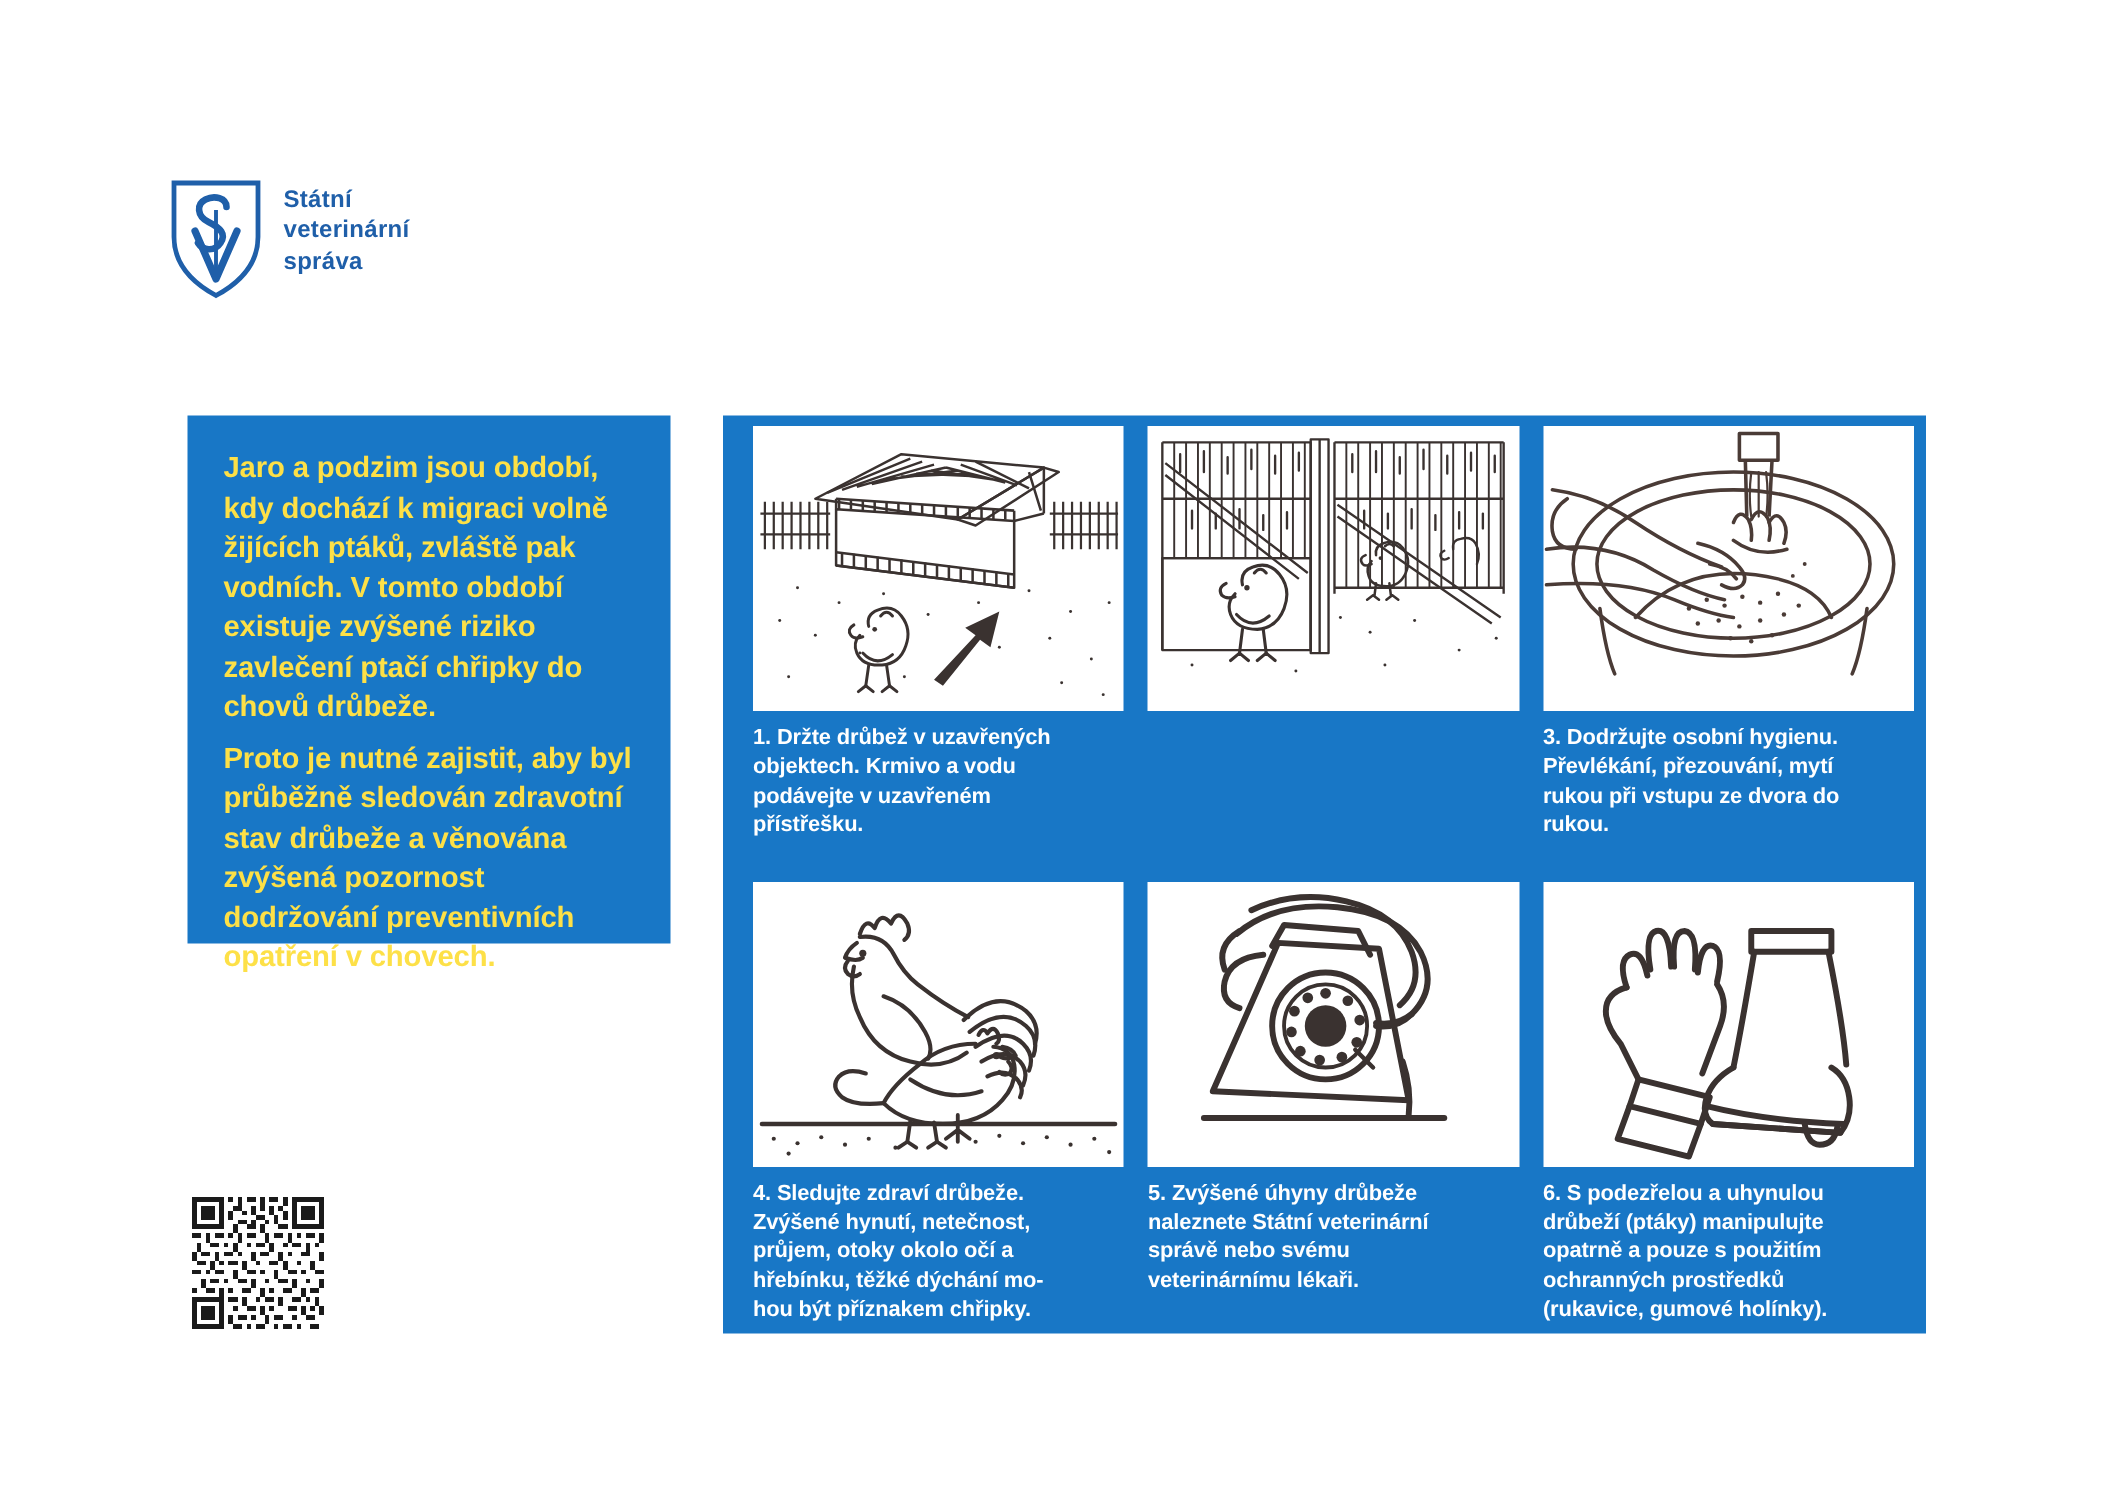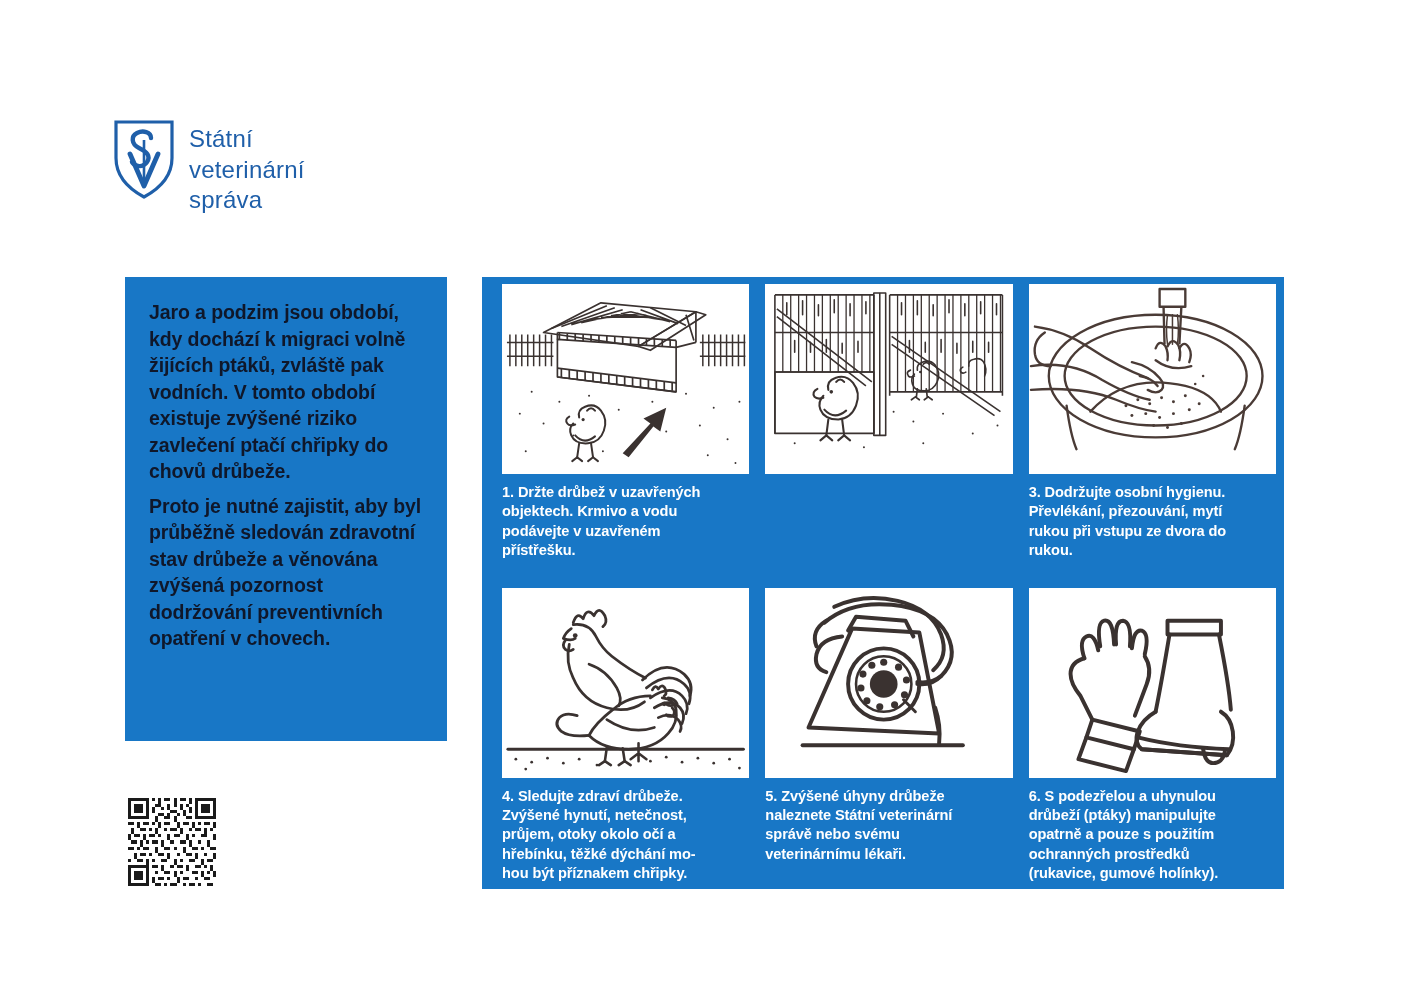--- a/index.html
+++ b/index.html
@@ -8,31 +8,31 @@
     background:#ffffff;
     font-family:"Liberation Sans","DejaVu Sans",sans-serif;
     overflow:hidden;position:relative;
   }
   .page{position:absolute;inset:0;}
 
   
   .header{position:absolute;left:0;top:0;width:1414px;height:250px;}
   .logo-block{position:absolute;left:113px;top:118px;display:flex;align-items:flex-start;gap:14px;}
   .shield{width:62px;height:82px;flex:none;}
-  .logo-text{font-size:24px;line-height:1.28;font-weight:normal;color:#1f5fa9;padding-top:6px;letter-spacing:.2px;}
+  .logo-text{font-size:16px;line-height:1.28;font-weight:bold;color:#1f5fa9;padding-top:6px;letter-spacing:.2px;}
   .logo-text div{white-space:nowrap;}
 
   .title-block{position:absolute;left:474px;top:116px;}
   .main-title{font-size:53px;font-weight:bold;color:#1469b8;letter-spacing:-.5px;line-height:1.05;margin:0;}
   .sub-title{font-size:35px;font-weight:normal;color:#8e8e8e;letter-spacing:-.3px;line-height:1.1;margin:14px 0 0 0;}
 
   
   .intro-box{
-    position:absolute;left:125px;top:277px;width:322px;height:464px;
-    background:#1877c6;color:#0f172a;box-sizing:border-box;
+    position:absolute;left:125px;top:277px;width:322px;height:352px;
+    background:#1877c6;color:#fde047;box-sizing:border-box;
     padding:22px 17px 18px 24px;
   }
   .intro-p{font-size:19.5px;font-weight:bold;line-height:1.36;margin:0;letter-spacing:-.1px;}
   .intro-p + .intro-p{margin-top:8px;}
 
   .footer-block{position:absolute;left:128px;top:798px;display:flex;gap:18px;align-items:flex-start;}
   .qr{width:88px;height:88px;flex:none;display:block;}
   .more-info{font-size:17.5px;line-height:1.42;color:#2b2b2b;}
   .more-info div{white-space:nowrap;}
 

